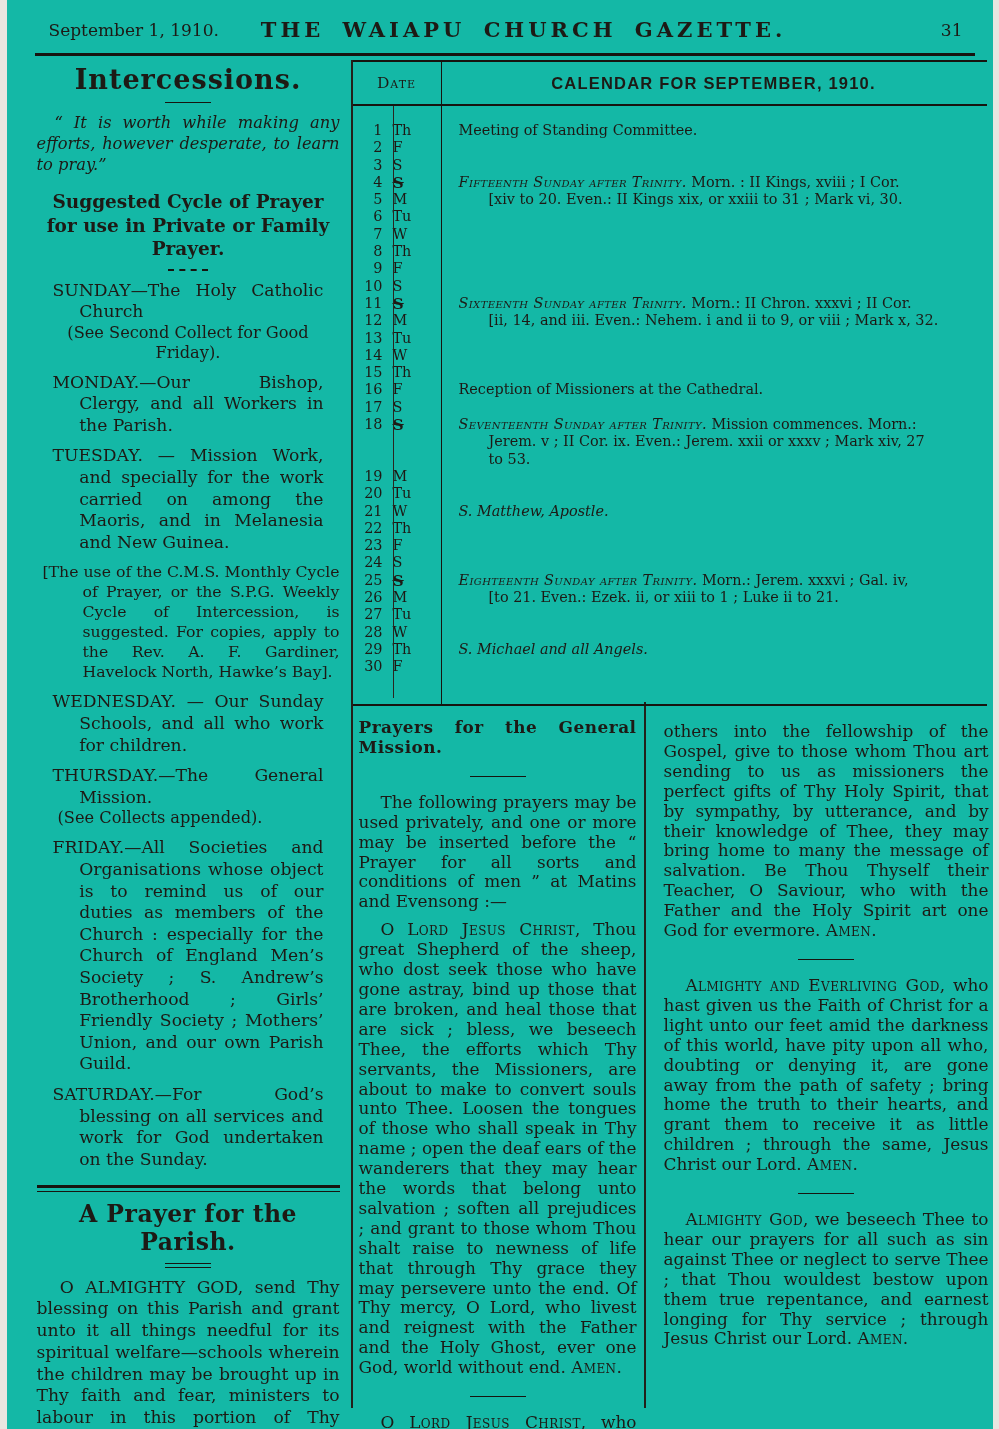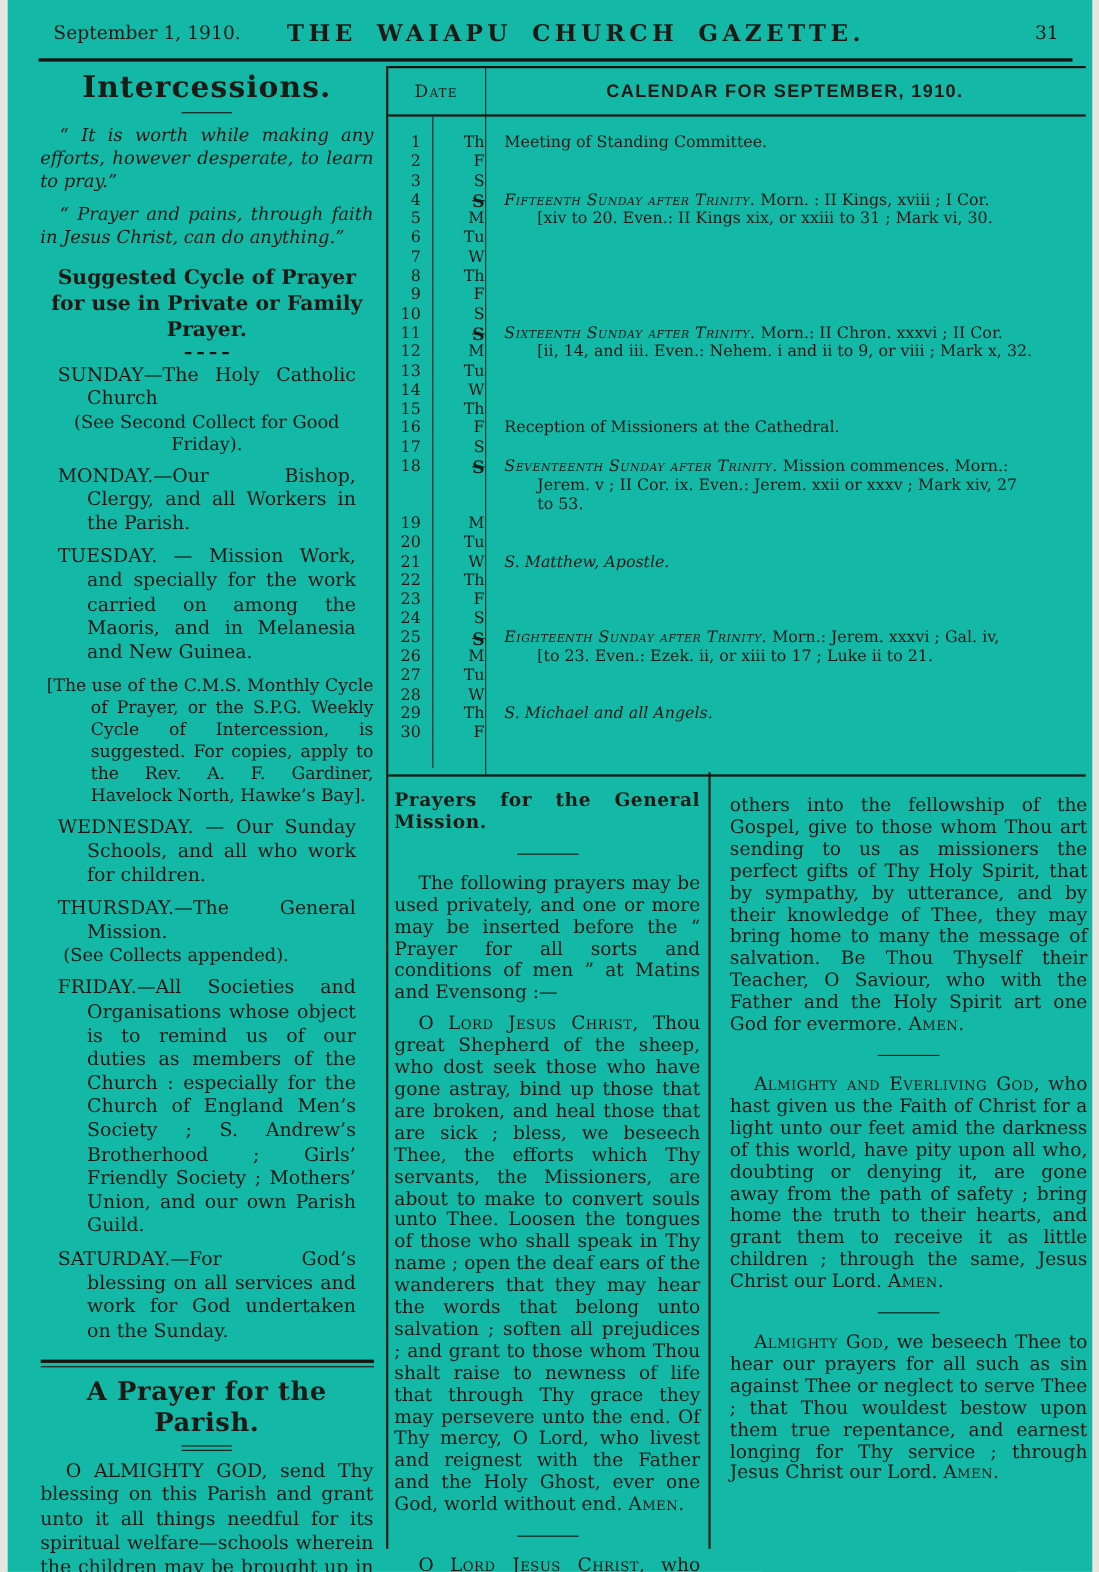--- a/index.html
+++ b/index.html
@@ -44,21 +44,21 @@
     border-top:2px solid #17140f; border-bottom:2.4px solid #17140f;}
   .cal-vthin{position:absolute; left:40px; top:44px; bottom:6px; width:1.2px; background:#2a2620;}
   .cal-vheavy{position:absolute; left:88px; top:0; bottom:0; width:1.8px; background:#17140f;}
   .cal-head{display:flex; height:42px; border-bottom:2.4px solid #17140f; align-items:center;}
   .cal-head-date{width:88px; text-align:center; font-size:15.5px; font-variant:small-caps; letter-spacing:1px;}
   .cal-head-title{flex:1; text-align:center; font-family:"Liberation Sans", sans-serif;
     font-weight:bold; font-size:16.5px; letter-spacing:1.2px;}
   .cal-rows{margin-top:16px;}
   .cal-row{display:flex; height:17.3px; line-height:17.3px; font-size:14.4px;}
   .cal-num{width:30px; text-align:right; padding-right:10px; flex:none;}
-  .cal-day{width:48px; text-align:right; flex:none;}
+  .cal-day{width:48px; text-align:left; flex:none;}
   .sun{font-weight:bold; text-decoration:line-through; font-size:15.5px;}
   .cal-event{flex:1; padding-left:18px; white-space:nowrap; overflow:hidden;}
   .cal-event.ind{padding-left:48px;}
   .cal-event.it{font-style:italic;}
   .sc{font-variant:small-caps; letter-spacing:0.4px;font-style:italic;}
   .sc2{font-variant:small-caps; letter-spacing:0.4px;}
   
   .mid-col{position:absolute; left:352px; top:710px; width:278px;}
   .right-col{position:absolute; left:657px; top:714px; width:325px;}
   .h-mission{font-size:23.5px; line-height:31px; margin:6px 4px 0; letter-spacing:0.5px;}
@@ -76,21 +76,20 @@
   <div class="mast-page">31</div>
   <div class="mast-rule"></div>
 
   <div class="vdiv1"></div>
   <div class="vdiv2"></div>
 
   <div class="left-col">
     <p class="sect-heading h-intercessions">Intercessions.</p>
     <div class="rule-short thin"></div>
     <p class="quote">“ It is worth while making any efforts, however desperate, to learn to pray.”</p>
-    <p class="quote">“ Prayer and pains, through faith in Jesus Christ, can do anything.”</p>
     <p class="sect-heading h-cycle">Suggested Cycle of Prayer for use in Private or Family Prayer.</p>
     <div class="rule-short dashed"></div>
     <div>
         <p class="day-entry">SUNDAY—The Holy Catholic Church</p>
         <p class="day-note center">(See Second Collect for Good Friday).</p>
         <p class="day-entry">MONDAY.—Our Bishop, Clergy, and all Workers in the Parish.</p>
         <p class="day-entry">TUESDAY. — Mission Work, and specially for the work carried on among the Maoris, and in Melanesia and New Guinea.</p>
         <p class="bracket-note">[The use of the C.M.S. Monthly Cycle of Prayer, or the S.P.G. Weekly Cycle of Intercession, is suggested.  For copies, apply to the Rev. A. F. Gardiner, Havelock North, Hawke’s Bay].</p>
         <p class="day-entry">WEDNESDAY. — Our Sunday Schools, and all who work for children.</p>
         <p class="day-entry">THURSDAY.—The General Mission.</p>
@@ -245,21 +244,21 @@
           <span class="cal-event"></span>
         </div>
         <div class="cal-row">
           <span class="cal-num">25</span>
           <span class="cal-day"><span class="sun">S</span></span>
           <span class="cal-event"><span class="sc">Eighteenth Sunday after Trinity.</span>  Morn.: Jerem. xxxvi ; Gal. iv,</span>
         </div>
         <div class="cal-row">
           <span class="cal-num">26</span>
           <span class="cal-day">M</span>
-          <span class="cal-event ind">[to 23.  Even.: Ezek. ii, or xiii to 17 ; Luke ii to 21.</span>
+          <span class="cal-event ind">[to 21.  Even.: Ezek. ii, or xiii to 1 ; Luke ii to 21.</span>
         </div>
         <div class="cal-row">
           <span class="cal-num">27</span>
           <span class="cal-day">Tu</span>
           <span class="cal-event"></span>
         </div>
         <div class="cal-row">
           <span class="cal-num">28</span>
           <span class="cal-day">W</span>
           <span class="cal-event"></span>

